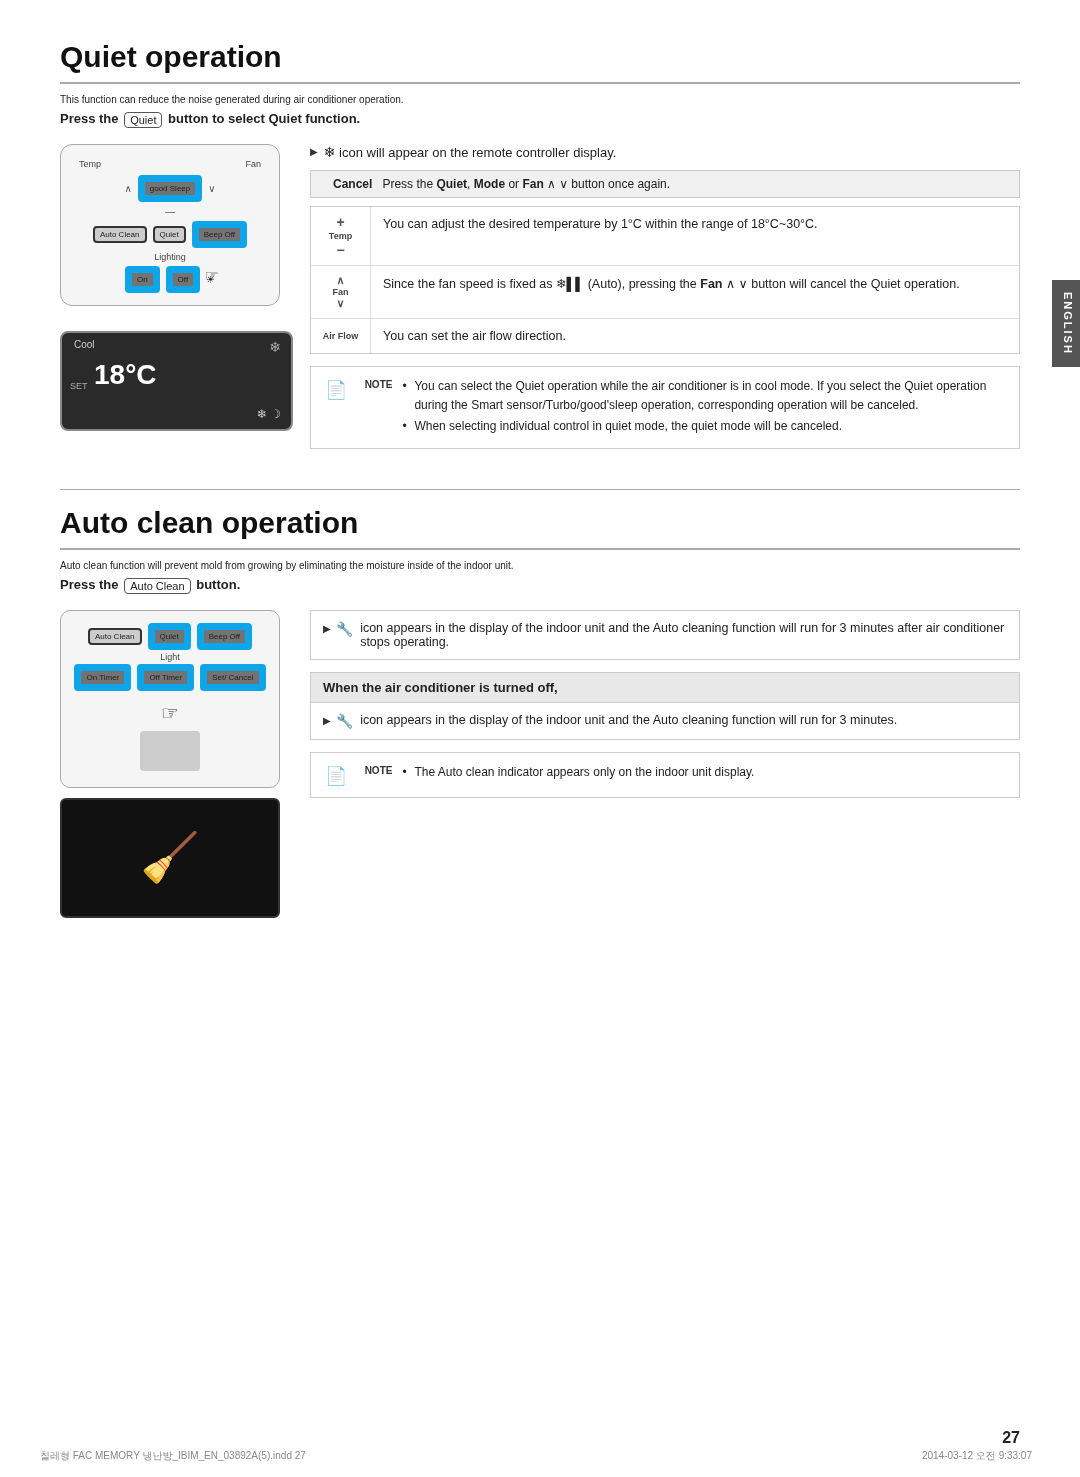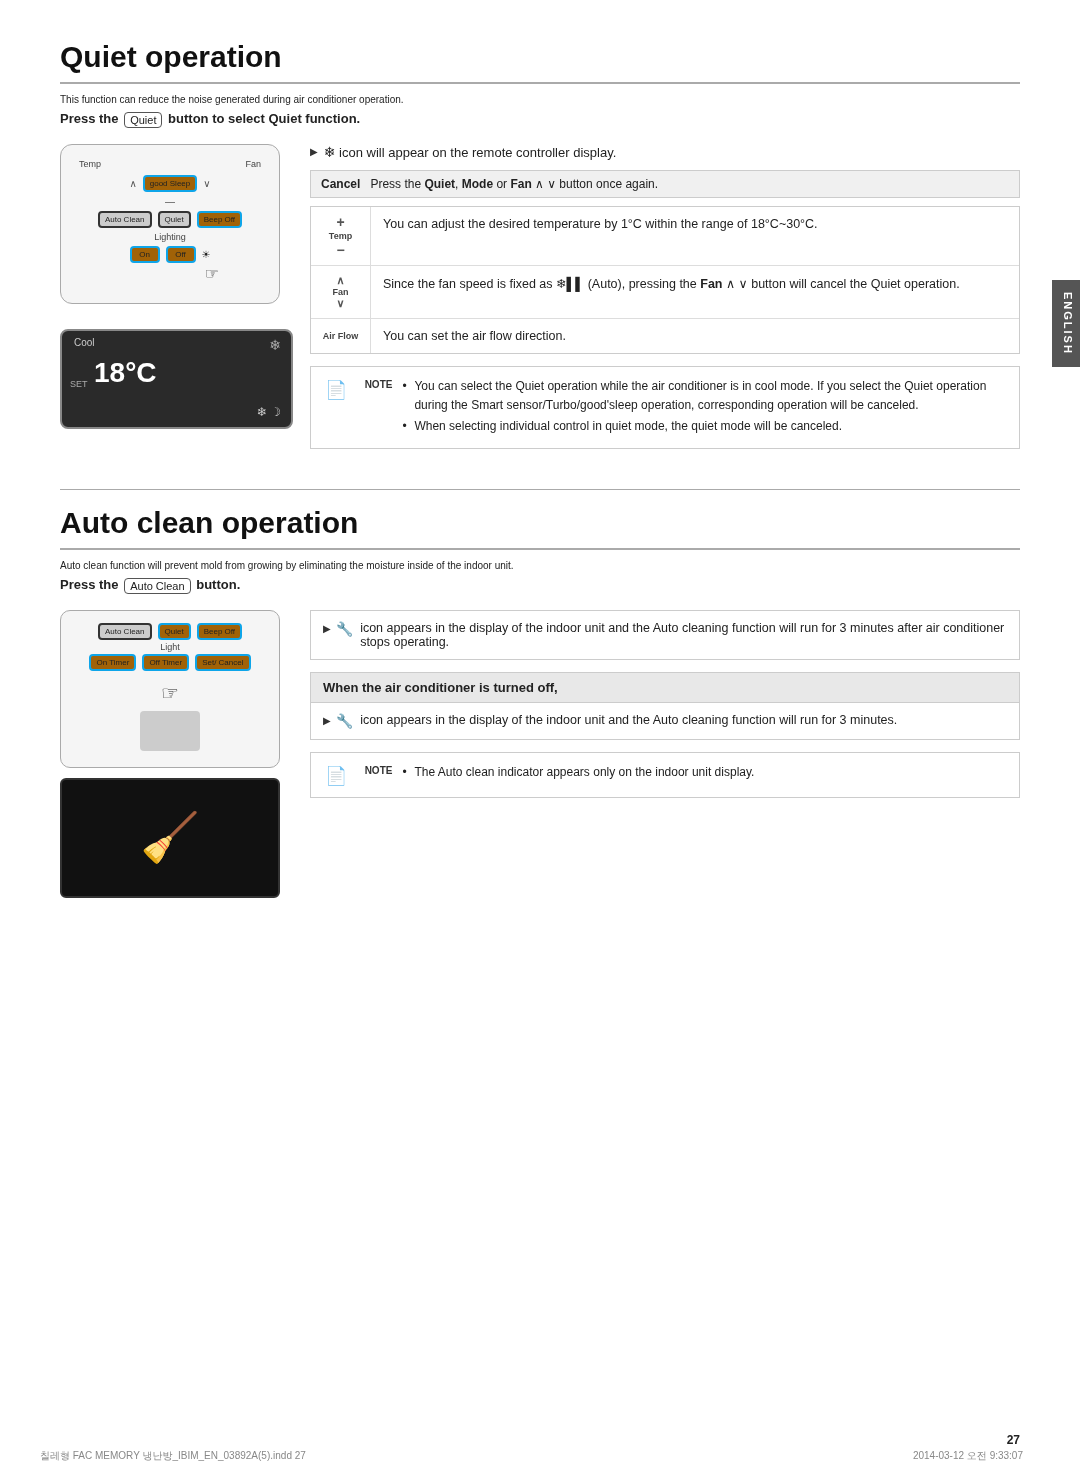--- a/index.html
+++ b/index.html
@@ -12,21 +12,21 @@
       min-height: 1477px;
       position: relative;
       padding: 40px 60px 60px 60px;
     }
 
     
     .page-number {
       position: absolute;
       bottom: 30px;
       right: 60px;
-      font-size: 12px;
+      font-size: 16px;
       font-weight: bold;
       color: #222;
     }
 
     
     .side-tab {
       position: absolute;
       right: 0;
       top: 280px;
       width: 28px;
@@ -119,25 +119,25 @@
 
     .remote-row {
       display: flex;
       gap: 6px;
       margin: 2px 0;
       align-items: center;
       justify-content: center;
     }
 
     .r-btn {
-      border: 2px solid #0ea5e9;
+      border: 7px solid #0ea5e9;
       border-radius: 4px;
       padding: 2px 5px;
       font-size: 8px;
-      background: #a16207;
+      background: #737373;
       text-align: center;
       min-width: 30px;
     }
 
     .r-btn.highlighted {
       background: #ccc;
       border: 2px solid #333;
     }
 
     .r-chevron {
@@ -203,21 +203,21 @@
       color: #333;
       font-size: 10px;
       margin-top: 2px;
       flex-shrink: 0;
     }
 
     
     .cancel-bar {
       background: #f0f0f0;
       border: 1px solid #ccc;
-      padding: 6px 10px;
+      padding: 6px 22px;
       font-size: 12px;
       margin-bottom: 8px;
     }
 
     .cancel-bar strong {
       font-weight: bold;
     }
 
     
     .info-table {
@@ -371,21 +371,21 @@
       font-size: 12.5px;
       display: flex;
       gap: 6px;
       align-items: flex-start;
     }
 
     .footer-bar {
       position: absolute;
       bottom: 14px;
       left: 40px;
-      right: 57px;
+      right: 48px;
       display: flex;
       justify-content: space-between;
       font-size: 10px;
       color: #888;
     }
 
     .hand-cursor {
       font-size: 16px;
     }
 

